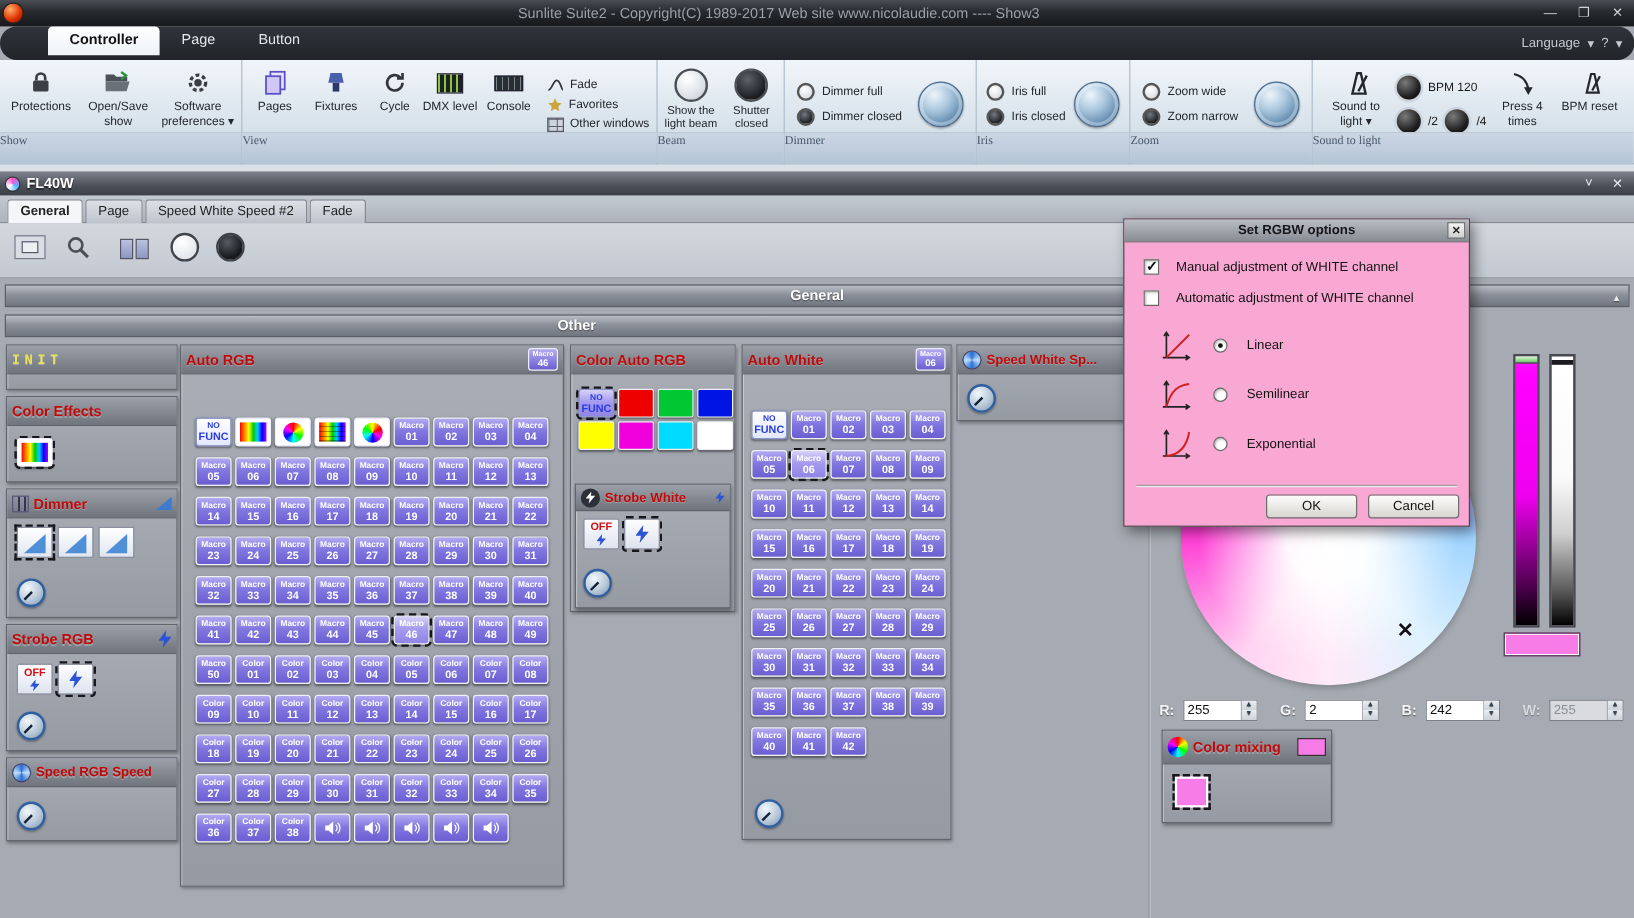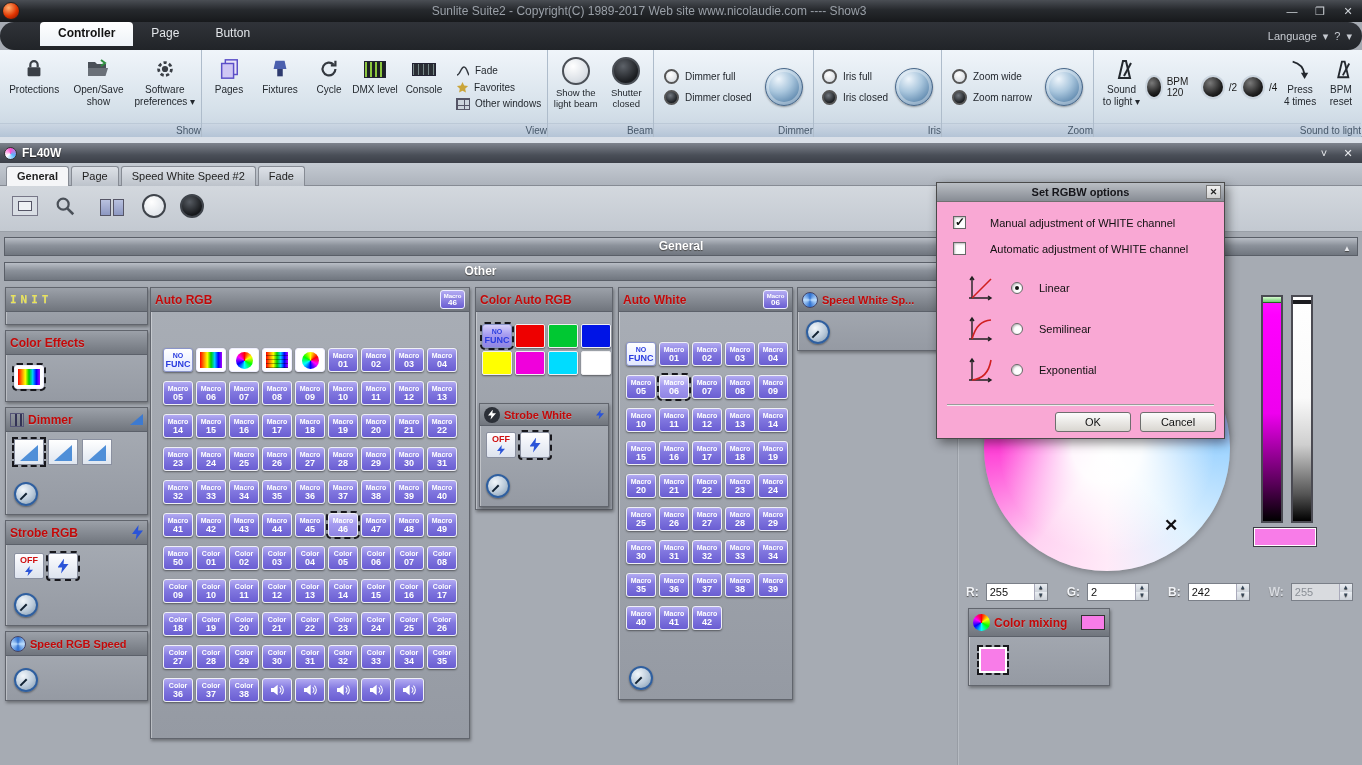--- a/index.html
+++ b/index.html
@@ -20,22 +20,22 @@
   #ribbon-tabs { display:flex; margin-left:40px; height:24px; }
   .rtab { padding:4px 18px 5px; font-size:12px; color:#e3e6ea; border-radius:4px 4px 0 0; }
   .rtab.active { background:linear-gradient(#ffffff,#edf2f7); color:#111; font-weight:bold; }
   #tabsrow .right { margin-left:auto; margin-right:10px; align-self:center; color:#c6cad0; font-size:11px; display:flex; gap:6px; align-items:center; }
 
   
   #ribbon { position:absolute; left:0; top:50px; width:1362px; height:87px;
     background:linear-gradient(#f0f5fa,#d6e1ea 68%,#c6d3e0); border-bottom:1px solid #9aabbc; display:flex; }
   #ribbon-gap { position:absolute; left:0; top:137px; width:1362px; height:6px; background:#dae0e8; }
   .rgroup { position:relative; height:87px; border-right:1px solid #aebccb; padding:3px 2px 16px; }
-  .glabel { position:absolute; left:0; right:0; bottom:0; height:14px; font-size:10px; color:#47586a;
-    text-align:right; line-height:14px; background:linear-gradient(#cbd6e3,#b4c4d6); border-top:1px solid #bcc9d7; }
+  .glabel { position:absolute; left:0; right:0; bottom:0; height:27px; font-size:10px; color:#47586a;
+    text-align:left; line-height:14px; background:linear-gradient(#cbd6e3,#b4c4d6); border-top:1px solid #bcc9d7;font-family:Liberation Serif, serif; }
   .gitems { display:flex; height:68px; }
   .bigbtn { display:flex; flex-direction:column; align-items:center; gap:2px; padding-top:3px; text-align:center; font-size:10px; line-height:1.15; color:#23282e; }
   .icbox { height:26px; display:flex; align-items:center; justify-content:center; }
   .smalls { display:flex; flex-direction:column; justify-content:center; gap:4px; padding-left:6px; }
   .smallbtn { display:flex; align-items:center; gap:5px; font-size:10px; color:#23282e; }
   .rowbtn { display:flex; align-items:center; gap:6px; font-size:10px; height:21px; color:#23282e; }
   .ci { width:15px; height:15px; border-radius:50%; border:2px solid #555;
     background:radial-gradient(circle at 40% 32%, #ffffff, #ced4da); }
   .ci.closed { background:radial-gradient(circle at 40% 32%, #72787f, #1e2125 70%); }
   .beamcircle { width:28px; height:28px; border-radius:50%; border:2px solid #4a4f56;
@@ -177,21 +177,21 @@
   .spin.dis input { color:#8a8f96; }
   .wdim { opacity:.65; }
 
   
   #dialog { position:absolute; left:936px; top:182px; width:289px; height:257px; background:#f9a8d4;
     border:1px solid #4a4a4a; box-shadow:3px 4px 10px rgba(0,0,0,.45); z-index:50; font-size:11px; }
   #dlg-title { height:19px; background:linear-gradient(#babec4,#878c94); border-bottom:1px solid #707070;
     display:flex; align-items:center; justify-content:center; font-weight:bold; color:#15151a; position:relative; }
   #dlg-close { position:absolute; right:3px; top:2px; width:15px; height:14px; border:1px solid #777;
     background:linear-gradient(#f2f2f2,#cfcfcf); font-size:9px; line-height:12px; text-align:center; cursor:pointer; color:#222; }
-  .checkrow { position:absolute; left:16px; display:flex; align-items:center; gap:24px; color:#111; }
+  .checkrow { position:absolute; left:16px; display:flex; align-items:center; gap:14px; color:#111; }
   .cb { width:13px; height:13px; background:#fff; border:1px solid #666; box-shadow:inset 1px 1px 2px #bbb; position:relative; cursor:pointer; }
   .cb.checked::after { content:"✓"; position:absolute; left:1px; top:-2px; font-size:12px; font-weight:bold; color:#101010; }
   .radiorow { position:absolute; left:28px; display:flex; align-items:center; gap:16px; color:#111; }
   .radio { width:12px; height:12px; border-radius:50%; background:#fff; border:1px solid #666;
     box-shadow:inset 1px 1px 2px #bbb; position:relative; cursor:pointer; }
   .radio.on::after { content:""; position:absolute; left:3px; top:3px; width:4px; height:4px; border-radius:50%; background:#111; }
   .dlg-hr { position:absolute; left:10px; right:10px; top:221px; border-top:1px solid #9a9a9a; border-bottom:1px solid #eee; }
   .dbtn { position:absolute; top:229px; width:76px; height:20px; border:1px solid #6e6e6e; border-radius:3px;
     background:linear-gradient(#fcfcfc,#d9d6d0); text-align:center; line-height:18px; color:#111; cursor:pointer; }
 
@@ -404,21 +404,21 @@
     <div class="gitems" style="padding-left:6px; gap:6px">
       <div class="bigbtn" style="width:56px">
         <div class="icbox">
           <svg width="24" height="24" viewBox="0 0 24 24">
               <path d="M9 21 13 4h3l4 17Z" fill="none" stroke="#23282e" stroke-width="2"></path>
               <line x1="14" y1="19" x2="21" y2="6" stroke="#23282e" stroke-width="2"></line>
             </svg>
         </div>
         <span><span>Sound to light</span> <span>▾</span></span>
       </div>
-      <div style="display:flex; gap:8px; justify-content:center">
+      <div style="display:flex; flex-direction:column; gap:8px; justify-content:center">
         <div style="display:flex; align-items:center; gap:6px">
           <span class="dknob"></span>
           <span style="font-size:10px">BPM 120</span>
         </div>
         <div style="display:flex; align-items:center; gap:6px">
           <span class="dknob"></span>
           <span style="font-size:10px">/2</span>
           <span class="dknob"></span>
           <span style="font-size:10px">/4</span>
         </div>

